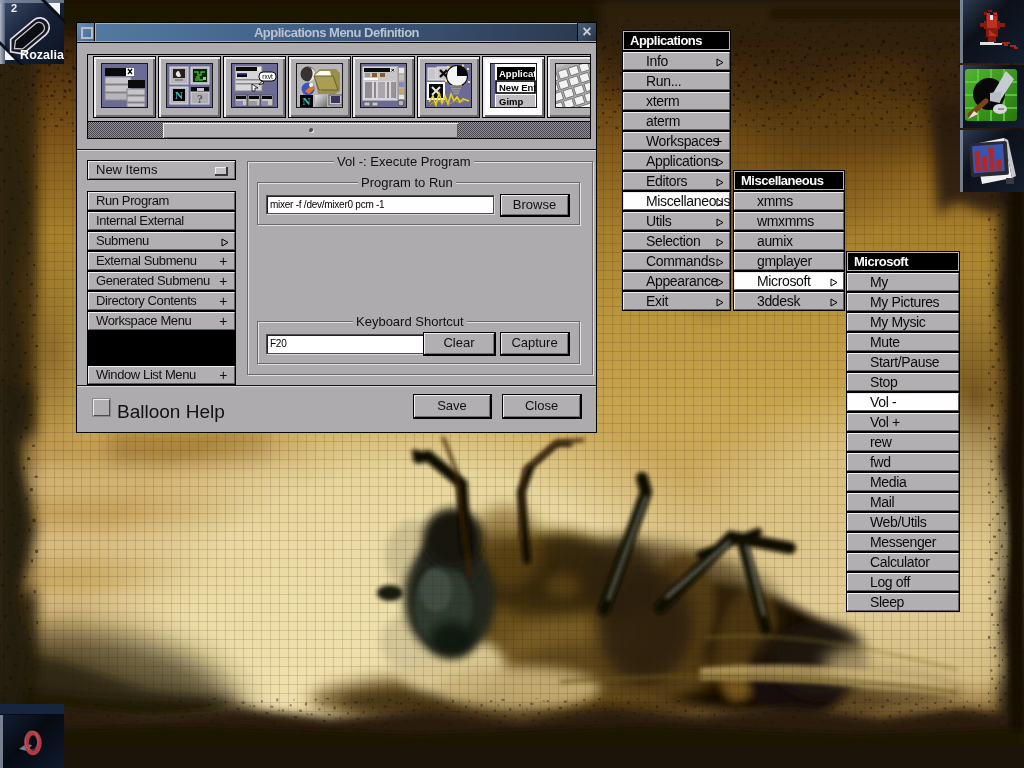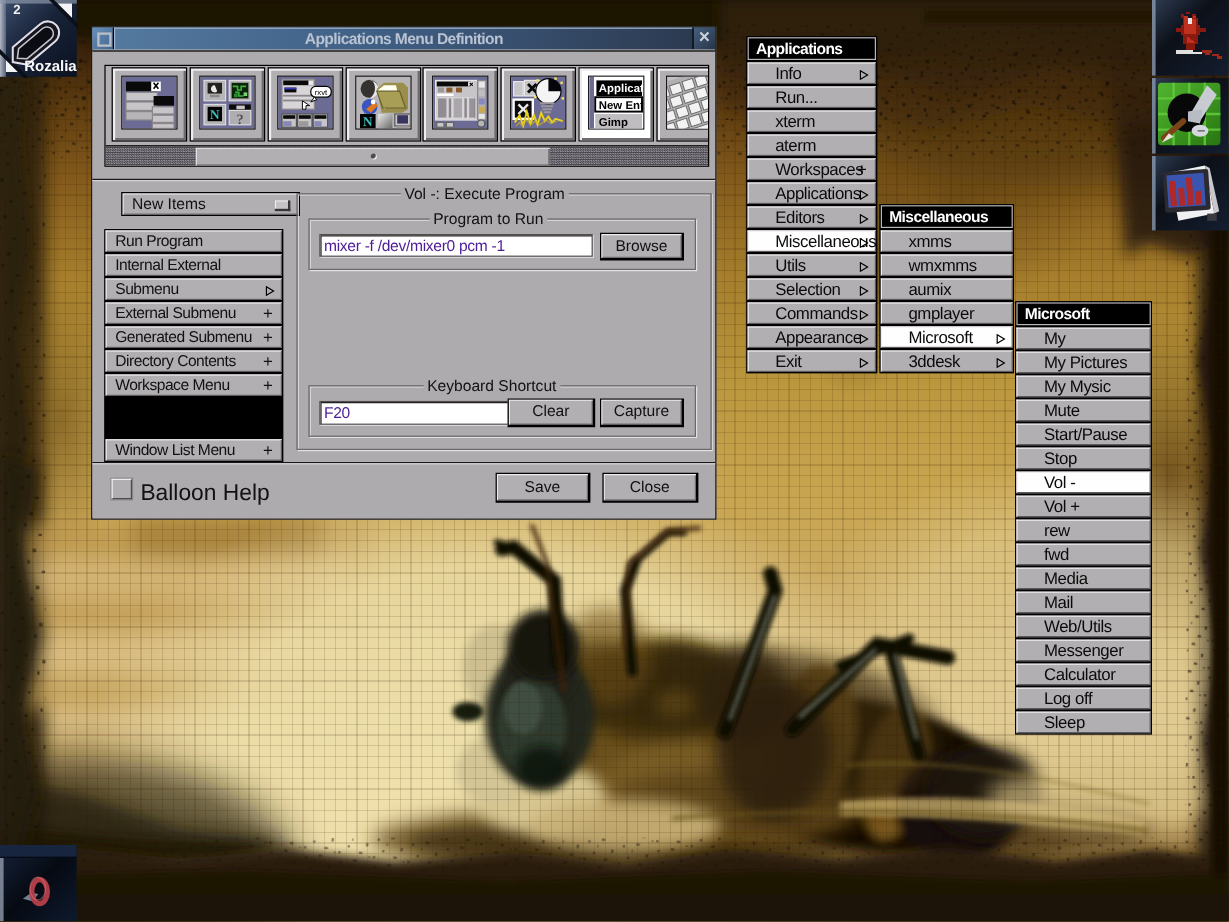--- a/index.html
+++ b/index.html
@@ -26,21 +26,21 @@
  box-sizing:border-box;background:linear-gradient(135deg,#45607f,#283549);
  color:#ccd1d8;font-weight:bold;font-size:16px;text-align:center;line-height:17px;}
 #body{position:absolute;left:0;top:19px;width:519px;height:389px;background:#aeabae;border-top:1px solid #000;}
 
 .panel{position:absolute;border:1px solid #000;}
 .btn{position:absolute;background:#b2afb2;border:1px solid #000;border-right:2px solid #000;border-bottom:2px solid #000;
  box-shadow:inset 1px 1px 0 #eeebee, inset -1px -1px 0 #716d71;
  font-size:13px;color:#111;text-align:center;box-sizing:border-box;}
 .inp{position:absolute;background:#fff;border:1px solid #4e4a4e;
  box-shadow:inset 1px 1px 0 #23201f, 1px 1px 0 #d9d6d9;
- font-size:13px;letter-spacing:-0.25px;color:#4c1d95;box-sizing:border-box;padding:0 3px;line-height:18px;}
+ font-size:10px;letter-spacing:-0.25px;color:#000000;box-sizing:border-box;padding:0 3px;line-height:18px;}
 .gbox{position:absolute;border:1px solid #6b676b;box-shadow:inset 1px 1px 0 #e3e0e3, 1px 1px 0 #e3e0e3;}
 .glab{position:absolute;top:-8px;background:#aeabae;padding:0 3px;font-size:13px;color:#111;white-space:nowrap;}
 .lrow{height:16px;border:1px solid;border-color:#efecef #5e5a5e #5e5a5e #efecef;background:#b2afb2;
  margin-bottom:2px;font-size:13px;letter-spacing:-0.4px;color:#111;line-height:16px;padding-left:7px;position:relative;}
 .div1{position:absolute;left:0;width:519px;height:0;border-top:1px solid #191619;border-bottom:1px solid #d6d3d6;}
 #icons .tb{position:absolute;top:1px;width:61px;height:60px;background:#b2afb2;border:1px solid #000;
  box-shadow:inset 2px 2px 0 #efecef, inset -2px -2px 0 #6e6a6e;}
 #icons .tb .ic{position:absolute;left:7px;top:6px;width:47px;height:45px;border:1px solid #1a1a1a;box-sizing:border-box;}
 #sbar{position:absolute;left:0;top:66px;width:502px;height:17px;border-top:1px solid #000;
  background:conic-gradient(#96929a 0 25%,#46424a 0 50%,#96929a 0 75%,#46424a 0) 0 0/2px 2px;}
@@ -543,21 +543,21 @@
         </div>
    <div id="sbar">
      <div id="sthumb">
             <span id="sdimple"></span>
           </div>
    </div>
   </div>
 
   <div class="div1" style="top:106px;"></div>
 
-  <div class="btn" id="newitems" style="left:24px;top:117px;width:149px;height:20px;border-right:1px solid #000;border-bottom:1px solid #000;text-align:left;padding-left:8px;line-height:18px;">New Items
+  <div class="btn" id="newitems" style="left:10px;top:117px;width:149px;height:20px;border-right:1px solid #000;border-bottom:1px solid #000;text-align:left;padding-left:8px;line-height:18px;">New Items
     <span style="position:absolute;right:7px;top:6px;width:11px;height:7px;background:#c6c3c6;border-right:2px solid #393539;border-bottom:2px solid #393539;box-shadow:inset 1px 1px 0 #eee;"></span>
   </div>
 
   <div class="panel" id="list" style="left:10px;top:148px;width:147px;background:#000;">
    <div class="lrow">Run Program</div>
    <div class="lrow">Internal External</div>
    <div class="lrow">Submenu<span class="arr">
             <svg width="8" height="9">
               <path d="M1 1 L7 4.5 L1 8 Z" fill="#b2afb2" stroke="#000" stroke-width="1"></path>
             </svg>

